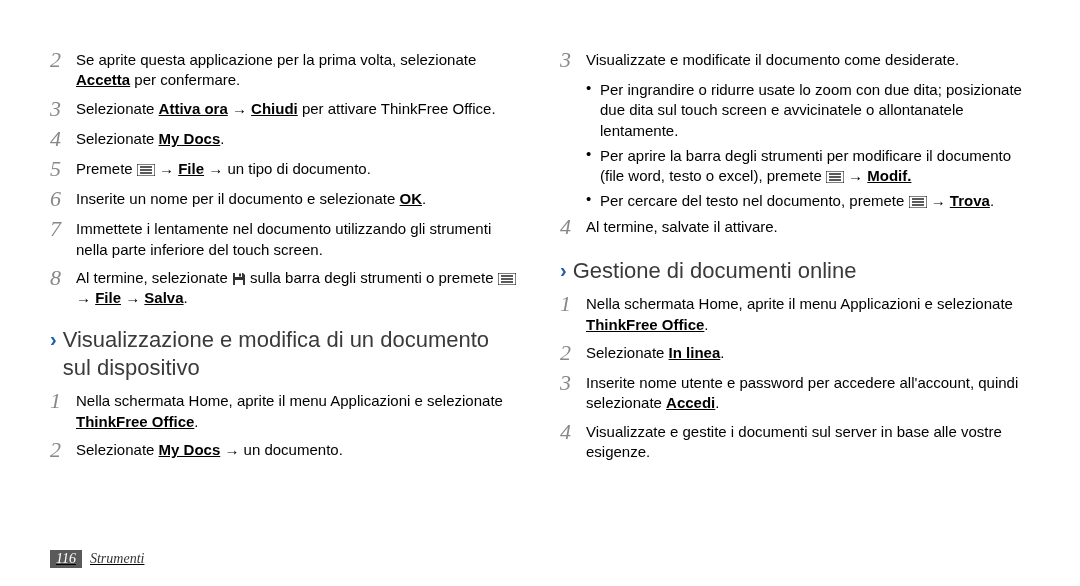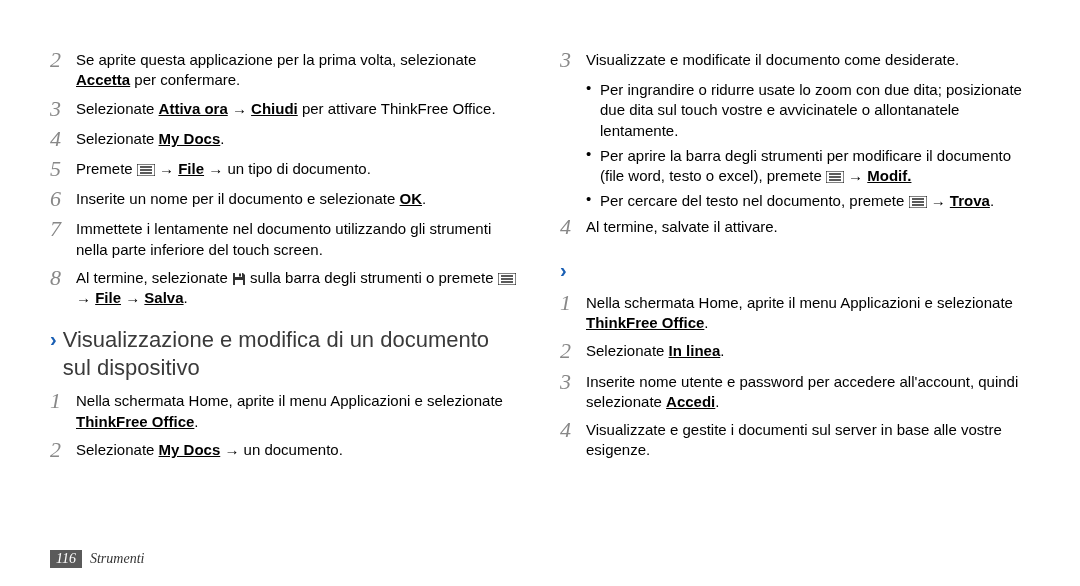--- a/index.html
+++ b/index.html
@@ -69,20 +69,21 @@
     vertical-align: middle;
   }
   .icon svg { display: block; }
   .footer {
     position: absolute;
     bottom: 18px;
     left: 50px;
     display: flex;
     align-items: center;
     gap: 8px;
+    text-decoration: underline;
   }
   .pagenum {
     background: #5a5a5a;
     color: #fff;
     font-style: italic;
     font-family: Georgia, serif;
     padding: 1px 6px;
     font-size: 14px;
   }
   .section {
@@ -159,21 +160,21 @@
         <div class="txt">Selezionate <span class="bold">My Docs</span> → un documento.</div>
       </div>
     </div>
   <div class="col" id="col-right">
       <div class="step">
         <div class="num">3</div>
         <div class="txt">Visualizzate e modificate il documento come desiderate.</div>
       </div>
       <div class="bullet">
         <div class="bdot">•</div>
-        <div class="txt">Per ingrandire o ridurre usate lo zoom con due dita; posizionate due dita sul touch vostre e avvicinatele o allontanatele lentamente.</div>
+        <div class="txt">Per ingrandire o ridurre usate lo zoom con due dita; posizionate due dita sul touch screen e avvicinatele o allontanatele lentamente.</div>
       </div>
       <div class="bullet">
         <div class="bdot">•</div>
         <div class="txt">Per aprire la barra degli strumenti per modificare il documento (file word, testo o excel), premete <span class="icon">
             <svg width="18" height="12" viewBox="0 0 18 12">
               <rect x="0" y="0" width="18" height="12" fill="none" stroke="#000" stroke-width="1"></rect>
               <line x1="3" y1="3" x2="15" y2="3" stroke="#000" stroke-width="1.3"></line>
               <line x1="3" y1="6" x2="15" y2="6" stroke="#000" stroke-width="1.3"></line>
               <line x1="3" y1="9" x2="15" y2="9" stroke="#000" stroke-width="1.3"></line>
             </svg>
@@ -189,20 +190,21 @@
               <line x1="3" y1="9" x2="15" y2="9" stroke="#000" stroke-width="1.3"></line>
             </svg>
           </span> → <span class="bold">Trova</span>.</div>
       </div>
       <div class="step">
         <div class="num">4</div>
         <div class="txt">Al termine, salvate il attivare.</div>
       </div>
       <div class="subhead">
         <span class="chev">›</span>
+        <span class="subhead-text">Gestione di documenti online</span>
       </div>
       <div class="step">
         <div class="num">1</div>
         <div class="txt">Nella schermata Home, aprite il menu Applicazioni e selezionate <span class="bold">ThinkFree Office</span>.</div>
       </div>
       <div class="step">
         <div class="num">2</div>
         <div class="txt">Selezionate <span class="bold">In linea</span>.</div>
       </div>
       <div class="step">

